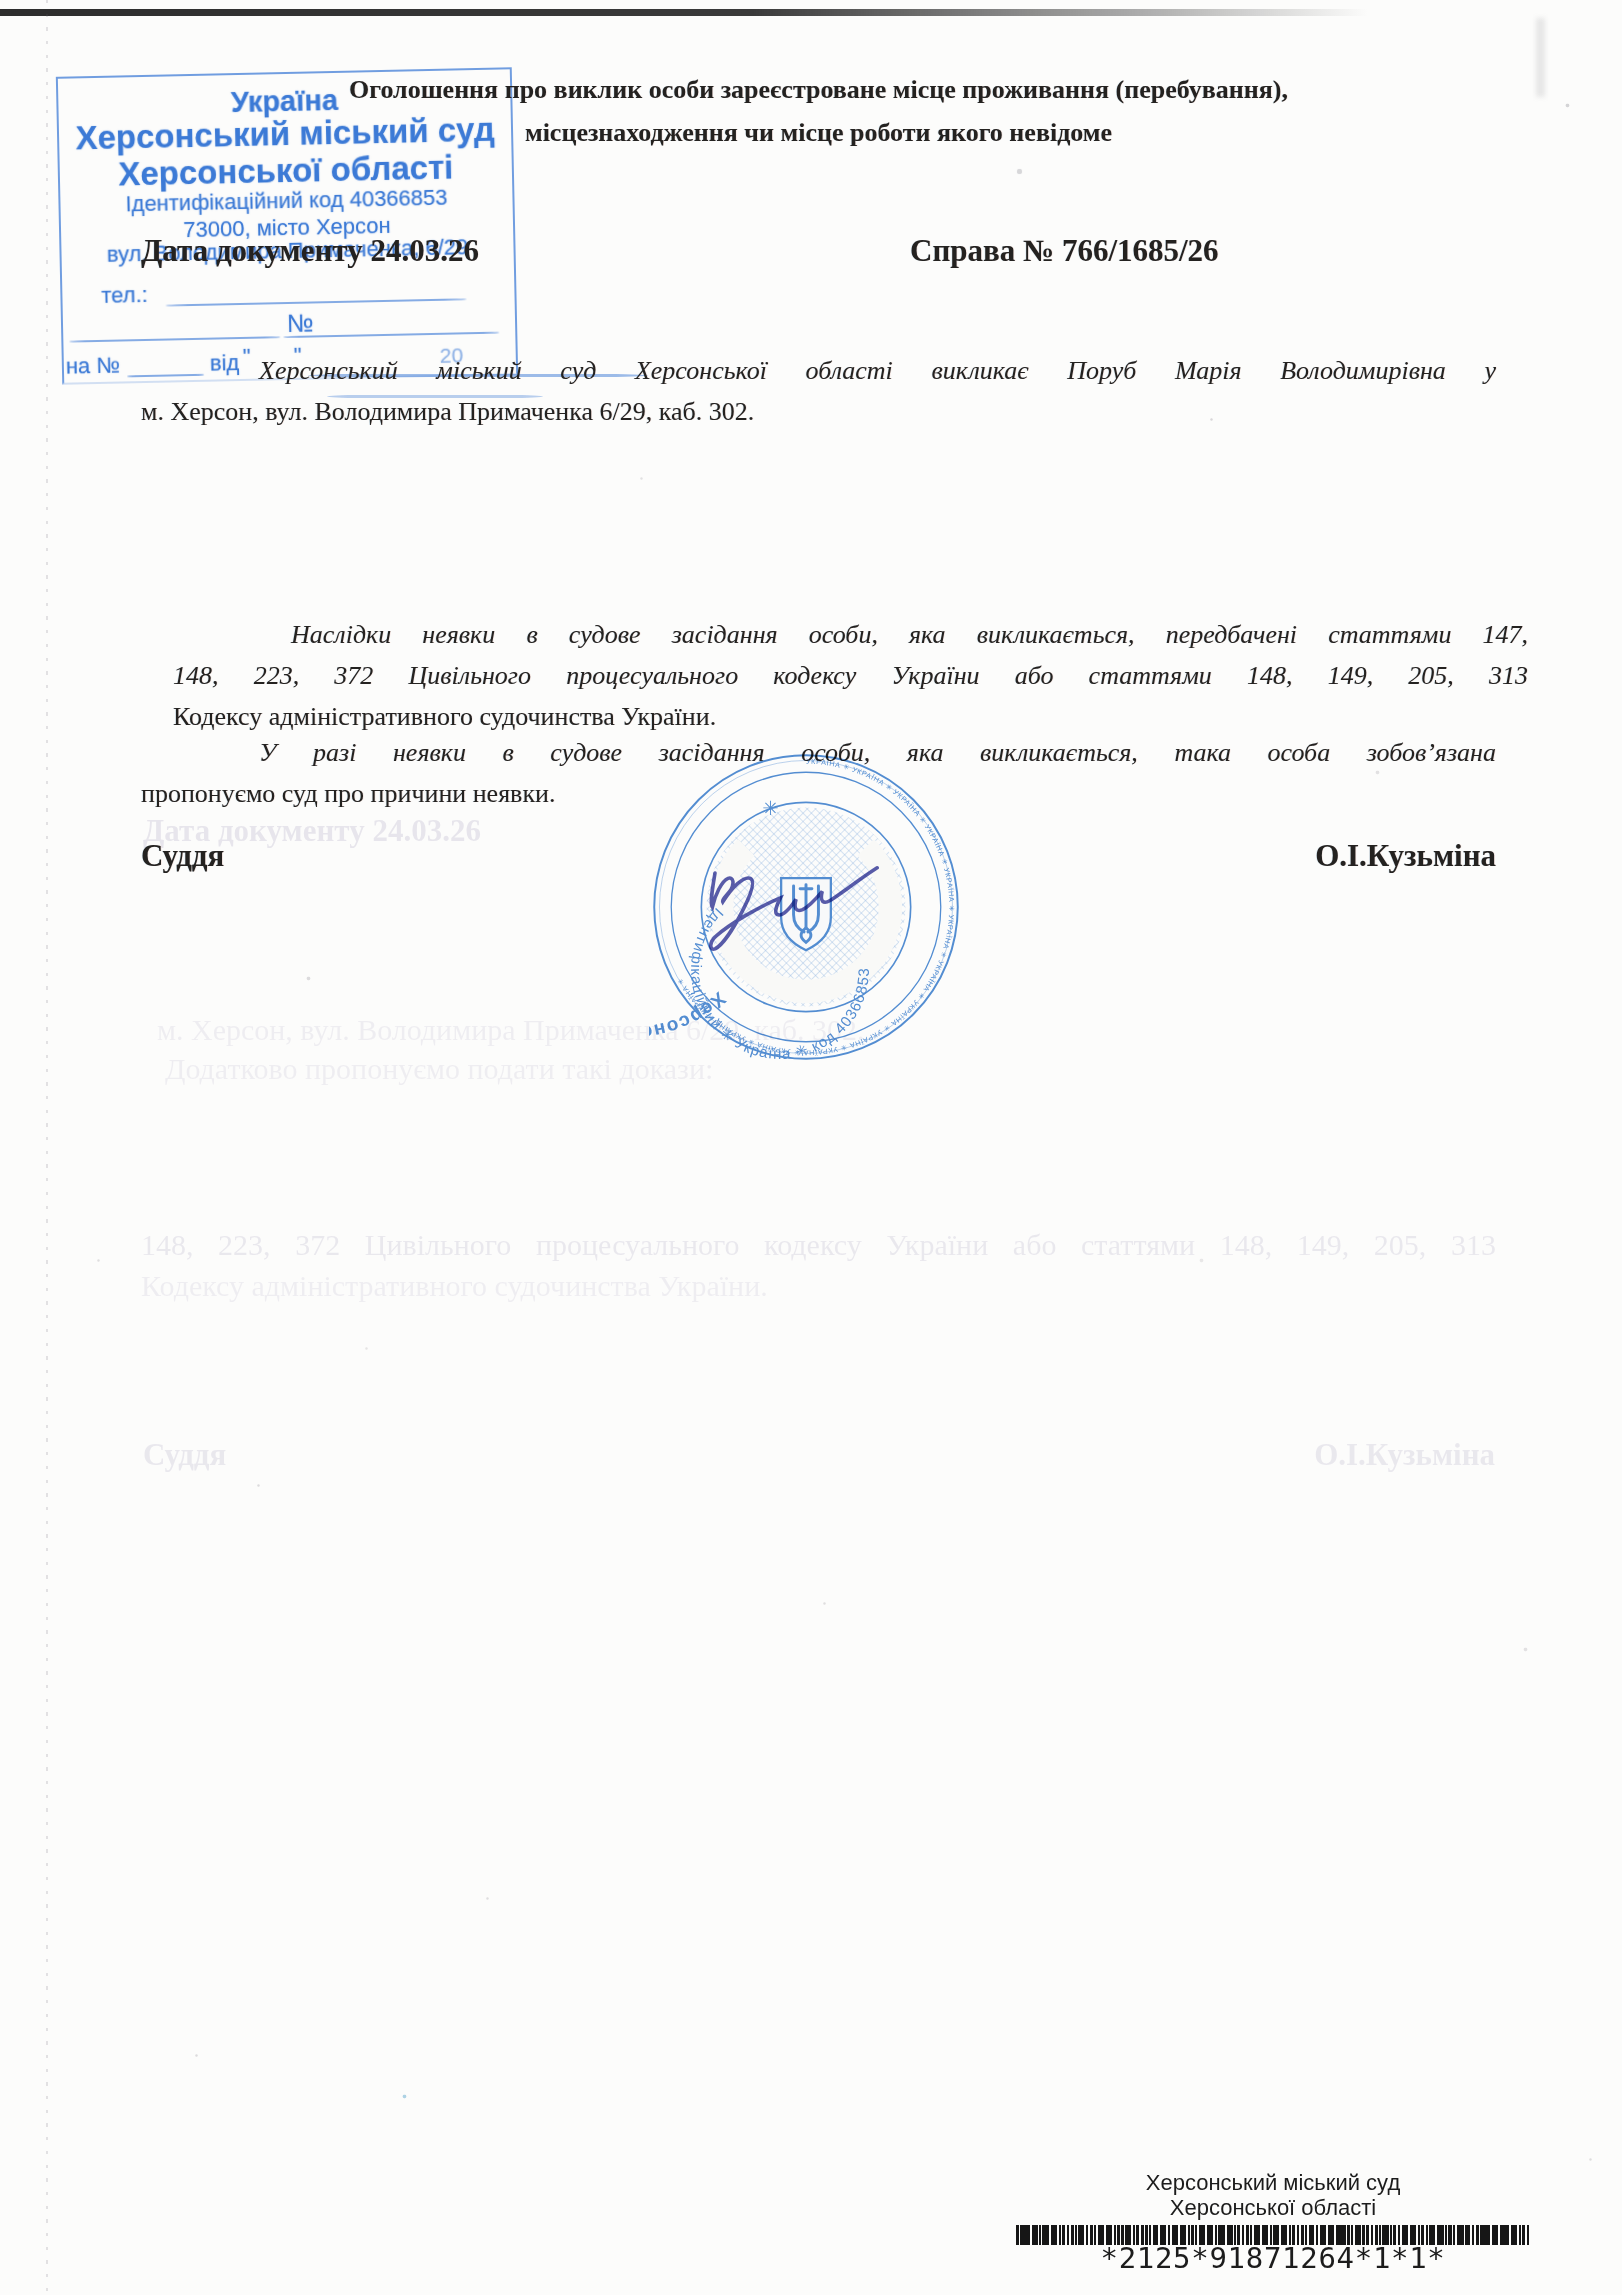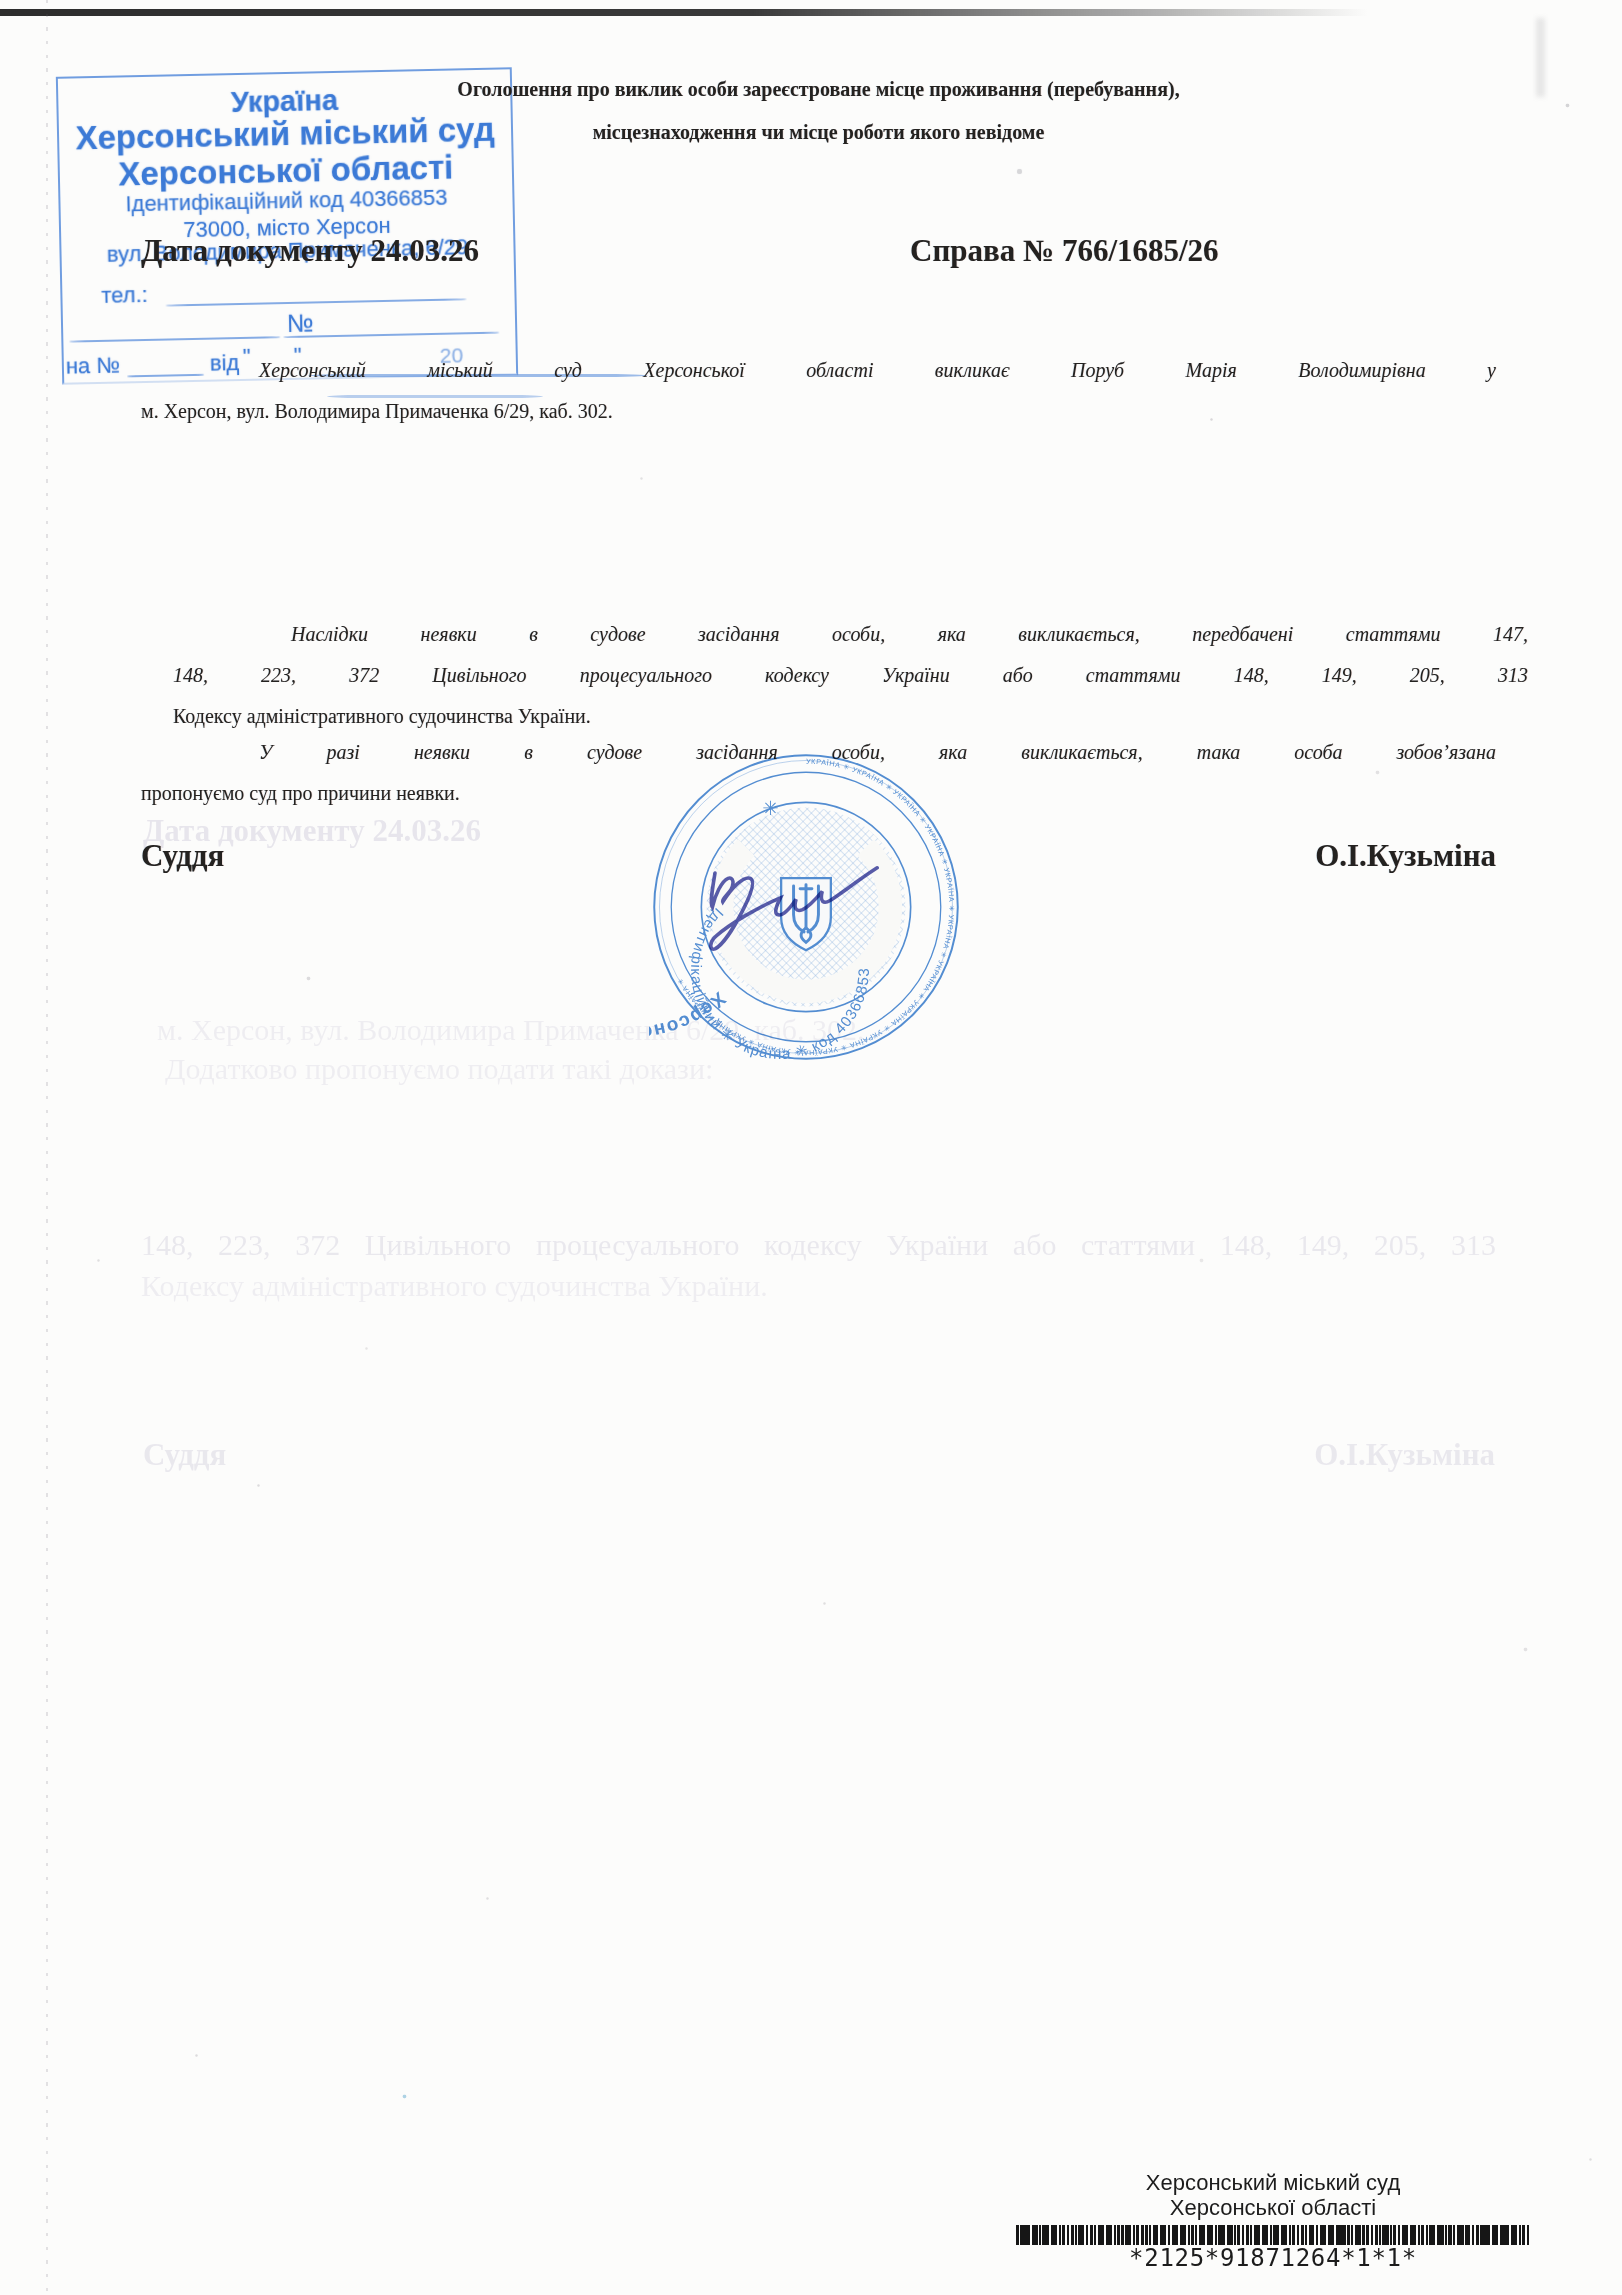--- a/index.html
+++ b/index.html
@@ -17,21 +17,21 @@
   .specks{position:absolute;top:0;left:0;width:1.3px;height:1.3px;background:transparent;border-radius:50%;
     box-shadow:308px 978px 0 1.3px rgba(110,105,115,.22),1211px 419px 0 0.7px rgba(110,105,115,.25),
     1377px 772px 0 1.3px rgba(110,105,115,.18),258px 1485px 0 0.7px rgba(110,105,115,.22),
     1525px 1649px 0 1.3px rgba(110,105,115,.18),487px 1898px 0 0.7px rgba(110,105,115,.2),
     824px 1603px 0 0.7px rgba(110,105,115,.2),1201px 1260px 0 1.3px rgba(110,105,115,.14),
     196px 2055px 0 0.7px rgba(110,105,115,.22),404px 2096px 0 1.3px rgba(80,160,200,.45),
     1567px 105px 0 1.3px rgba(120,120,130,.3),1019px 171px 0.7px 2px rgba(120,120,130,.28),
     98px 1260px 0 0.7px rgba(110,105,115,.2),641px 478px 0 0.7px rgba(110,105,115,.18),
     1590px 2159px 0 0.7px rgba(110,105,115,.2),366px 1348px 0 0.7px rgba(110,105,115,.16);}
   
-  .doc{position:absolute;left:141px;width:1355px;font-size:20px;line-height:41px;
+  .doc{position:absolute;left:141px;width:1355px;font-size:26px;line-height:41px;
     text-shadow:0.7px 0.3px 0 rgba(185,55,35,.12),-0.7px -0.3px 0 rgba(30,130,190,.14);}
   .line{white-space:nowrap;}
   .jline{text-align:justify;text-align-last:justify;white-space:normal;font-style:italic;}
   .ind{padding-left:118px;}
   .bold{font-weight:700;}
   .title{top:68px;text-align:center;font-weight:700;line-height:43px;white-space:normal;}
   .dateline{position:absolute;top:233px;left:141px;font-size:31px;font-weight:700;
     text-shadow:0.7px 0.3px 0 rgba(185,55,35,.12),-0.7px -0.3px 0 rgba(30,130,190,.14);}
   .caseline{position:absolute;top:233px;left:910px;font-size:31px;font-weight:700;
     text-shadow:0.7px 0.3px 0 rgba(185,55,35,.12),-0.7px -0.3px 0 rgba(30,130,190,.14);}
@@ -57,21 +57,21 @@
   .seal{position:absolute;left:649px;top:750px;width:314px;height:314px;
     mix-blend-mode:multiply;opacity:.92;filter:blur(0.2px);}
   .sig{position:absolute;left:681px;top:810px;width:255px;height:151px;mix-blend-mode:multiply;}
   
   .footer{position:absolute;left:985px;top:2170px;width:576px;text-align:center;
     font-family:"Liberation Sans",sans-serif;font-size:22px;line-height:25px;color:#1c1c1c;}
   .barcode{margin:5.2px auto 0 auto;width:514px;height:19.6px;background-color:transparent;
     background-image:repeating-linear-gradient(90deg,#161616 0 2px,transparent 2px 3.9px),
       repeating-linear-gradient(90deg,#161616 0 3.3px,transparent 3.3px 9.2px),
       repeating-linear-gradient(90deg,transparent 0 5.9px,#161616 5.9px 7.9px,transparent 7.9px 20px);}
-  .bc-label{font-family:"DejaVu Sans Mono",monospace;font-size:24px;letter-spacing:0.7px;margin-top:1.3px;}
+  .bc-label{font-family:"DejaVu Sans Mono",monospace;font-size:29px;letter-spacing:0.7px;margin-top:1.3px;}
 </style>
 </head>
 <body>
 
 <div id="page">
 
   <div class="ghost bold" style="left:143px;top:813px;font-size:31px;opacity:.16;">Дата документу 24.03.26</div>
   <div class="ghost" style="left:157px;top:1013px;font-size:30px;opacity:.10;">м. Херсон, вул. Володимира Примаченка 6/29, каб. 302.</div>
   <div class="ghost" style="left:165px;top:1052px;font-size:30px;opacity:.10;">Додатково пропонуємо подати такі докази:</div>
   <div class="ghost" style="left:141px;top:1228px;width:1355px;font-size:30px;opacity:.14;text-align:justify;text-align-last:justify;white-space:normal;">148, 223, 372 Цивільного процесуального кодексу України або статтями 148, 149, 205, 313</div>

